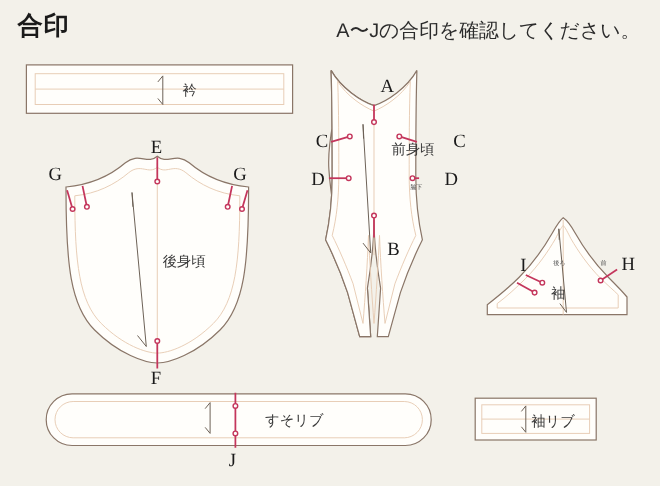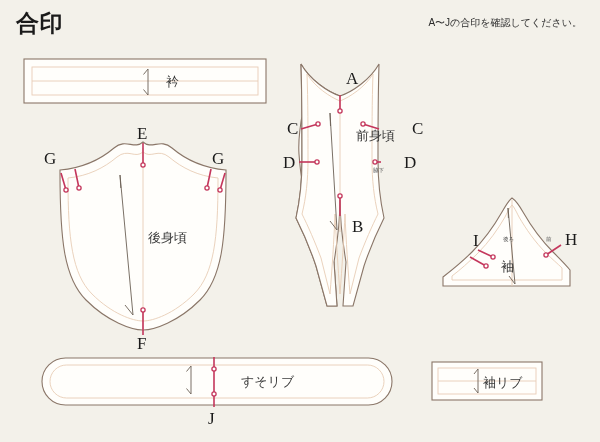--- a/index.html
+++ b/index.html
@@ -25,21 +25,21 @@
     top: 8px;
     font-size: 23px;
     font-weight: bold;
     color: #1a1a1a;
     letter-spacing: 0.5px;
   }
   #instruction {
     position: absolute;
     right: 18px;
     top: 16px;
-    font-size: 10px;
+    font-size: 18px;
     color: #2b2b2b;
     letter-spacing: 0px;
   }
   svg.diagram {
     position: absolute;
     left: 0;
     top: 0;
   }
   .marker-label {
     font-family: "Liberation Serif", "DejaVu Serif", serif;

